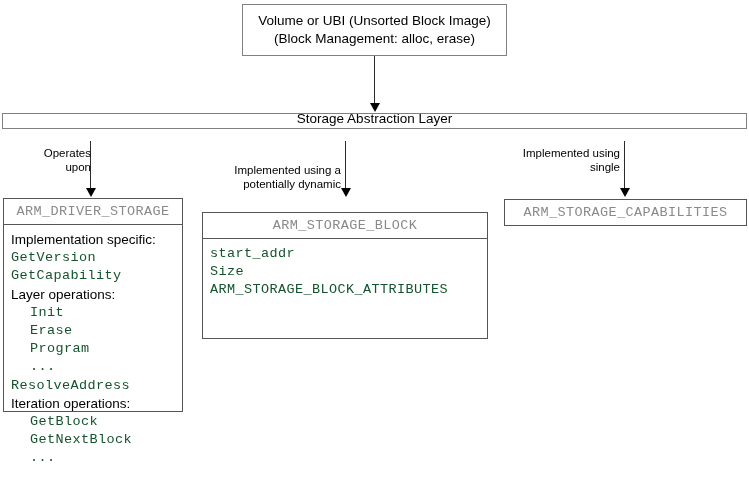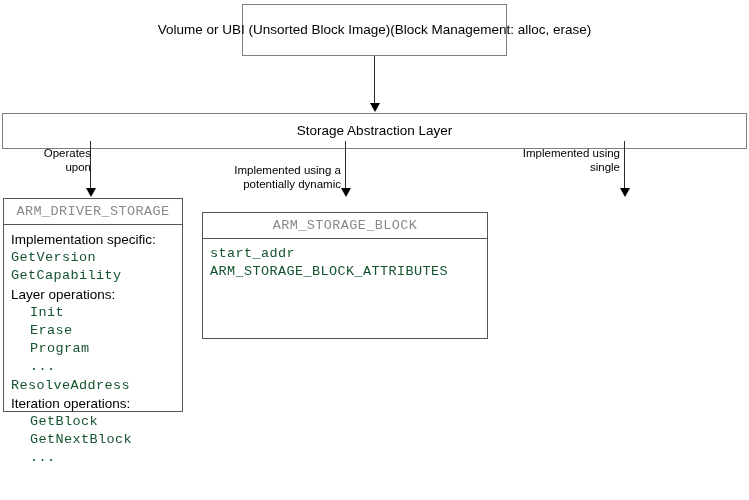--- a/index.html
+++ b/index.html
@@ -24,39 +24,39 @@
     background: #ffffff;
   }
 
   
   #volume-box {
     left: 242px;
     top: 4px;
     width: 265px;
     height: 52px;
     display: flex;
-    flex-direction: row;
+    flex-direction: column;
     align-items: center;
     justify-content: center;
   }
   #volume-box .line {
     color: #000;
     font-size: 13.5px;
     line-height: 18px;
     white-space: nowrap;
   }
 
   
   #sal-box {
     left: 2px;
     top: 113px;
     width: 745px;
-    height: 36px;
+    height: 16px;
     display: flex;
-    align-items: center;
+    align-items: flex-end;
     justify-content: center;
   }
   #sal-box .line {
     color: #000;
     font-size: 13.5px;
     line-height: 18px;
   }
 
   
   .uml-box {
@@ -180,18 +180,22 @@
         <div class="row mono indent">GetBlock</div>
         <div class="row mono indent">GetNextBlock</div>
         <div class="row mono indent">...</div>
       </div>
   </div>
 
   <div class="uml-box" id="block-box">
     <div class="uml-header">ARM_STORAGE_BLOCK</div>
     <div class="uml-body">
         <div class="row mono">start_addr</div>
+        <div class="row mono">Size</div>
         <div class="row mono">ARM_STORAGE_BLOCK_ATTRIBUTES</div>
       </div>
   </div>
 
+  <div class="uml-box" id="cap-box">
+    <div class="uml-header">ARM_STORAGE_CAPABILITIES</div>
+  </div>
 
 </div>
 
 </body></html>

